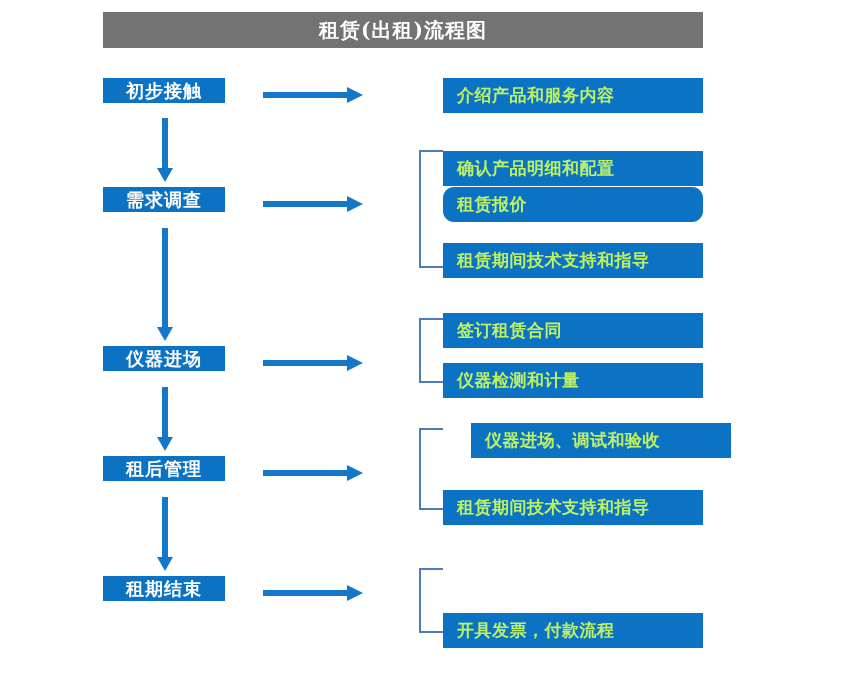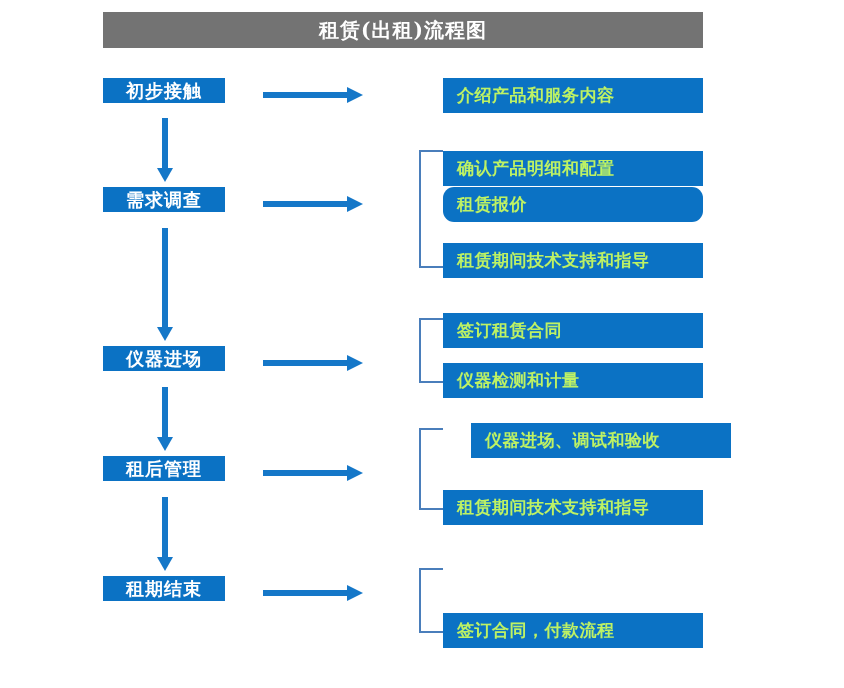--- a/index.html
+++ b/index.html
@@ -210,15 +210,15 @@
 
   <div class="detail-box" style="top:313px;">签订租赁合同</div>
 
   <div class="detail-box" style="top:363px;">仪器检测和计量</div>
 
   <div class="detail-box" style="top:423px;margin-left:28px;">仪器进场、调试和验收</div>
 
   <div class="detail-box" style="top:490px;">租赁期间技术支持和指导</div>
 
 
-  <div class="detail-box" style="top:613px;">签订合同，付款流程</div>
+  <div class="detail-box" style="top:613px;">开具发票，付款流程</div>
 
 </div>
 
 </body></html>

